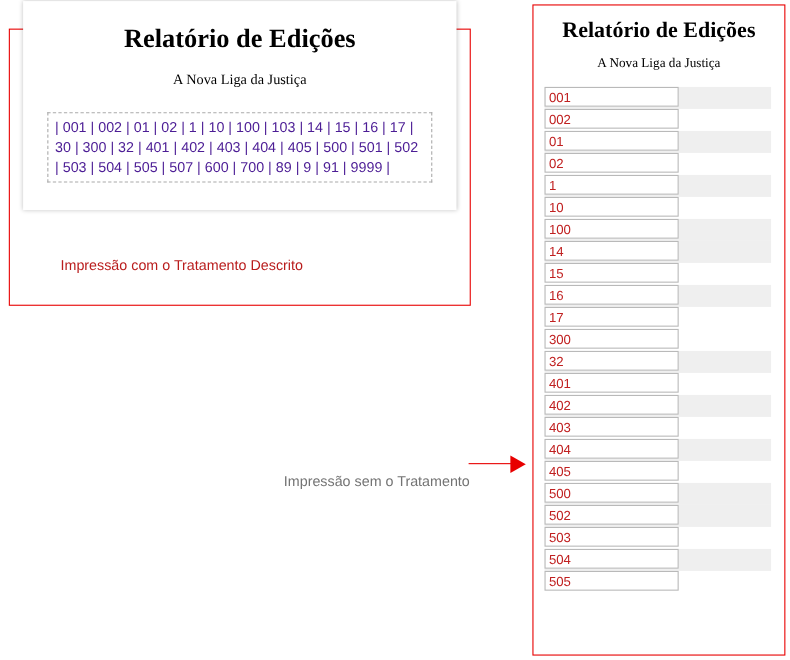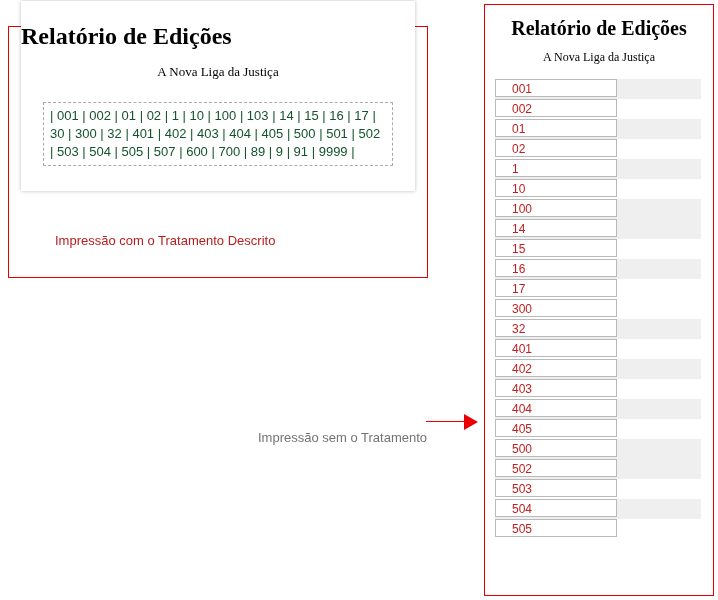--- a/index.html
+++ b/index.html
@@ -29,37 +29,38 @@
     top: -26px;
     width: 394px;
     height: 190px;
     background: #ffffff;
     box-shadow: 0 0 4px rgba(0,0,0,0.25);
   }
   .page-title {
     font-family: Georgia, "Times New Roman", serif;
     font-weight: bold;
     font-size: 24px;
+    text-align: center;
     margin-top: 22px;
   }
   .page-subtitle {
     font-family: Georgia, "Times New Roman", serif;
     font-weight: normal;
     font-size: 13px;
     text-align: center;
     margin-top: 14px;
   }
   .inline-block {
     margin: 22px 22px 0 22px;
     border: 1px dashed #aaa;
     padding: 4px 6px;
     font-family: Arial, Helvetica, sans-serif;
     font-size: 13px;
     line-height: 18px;
-    color: #14532d;
+    color: #4c1d95;
   }
   .caption-left {
     position: absolute;
     left: 46px;
     top: 206px;
     color: #b91c1c;
     font-size: 13px;
   }
   .caption-mid {
     position: absolute;
@@ -131,21 +132,21 @@
   .row.zebra {
     background: #efefef;
     width: 206px;
   }
   .cell {
     display: inline-block;
     width: 122px;
     height: 18px;
     border: 1px solid #b9b9b9;
     background: #ffffff;
-    padding-left: 16px;
+    padding-left: 3px;
     vertical-align: top;
   }
 </style>
 </head>
 <body>
 
 <div class="outer outer-left">
   <div class="left-page">
     <div class="page-title">Relatório de Edições</div>
     <div class="page-subtitle">A Nova Liga da Justiça</div>

